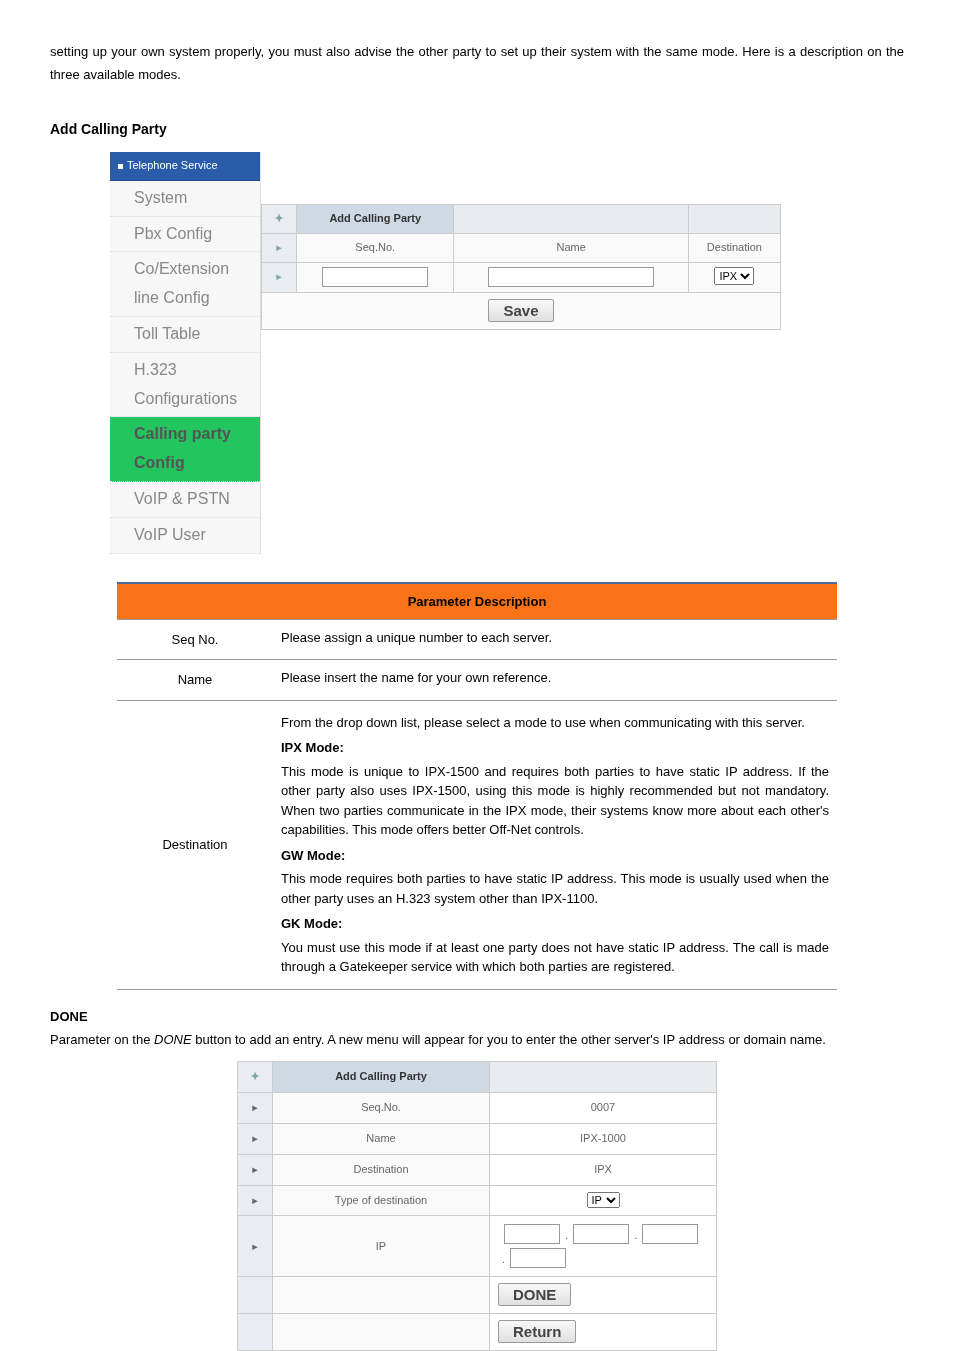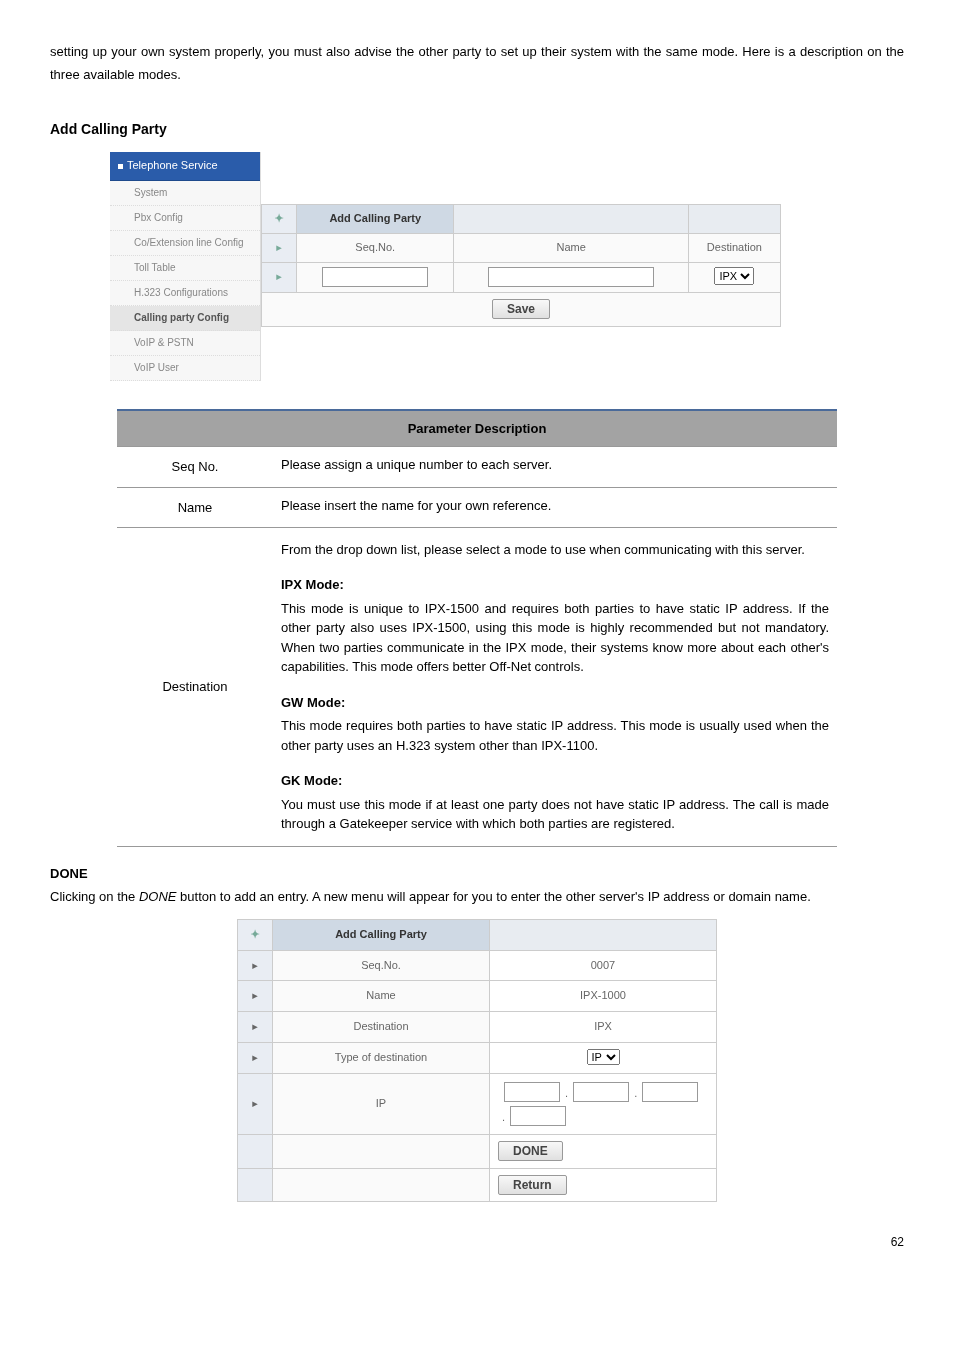--- a/index.html
+++ b/index.html
@@ -36,26 +36,26 @@
     background: #2a5caa;
     color: #fff;
     padding: 4px 8px;
     font-size: 11px;
     border-bottom: 1px solid #1e4a8c;
   }
   .sidebar-item {
     padding: 3px 8px 3px 24px;
     color: #888;
     border-bottom: 1px dotted #ddd;
-    font-size: 10px;
+    font-size: 16px;
   }
   .sidebar-item.selected {
     font-weight: bold;
     color: #555;
-    background: #e5e5e5;
+    background: #22c55e;
   }
   .content1 {
     flex: 1;
     padding-left: 0;
   }
   .content1 table {
     border-collapse: collapse;
     width: 520px;
     margin-top: 52px;
   }
@@ -90,39 +90,39 @@
   }
   .content1 select {
     font-size: 11px;
     height: 18px;
   }
   .btn {
     background: linear-gradient(#f8f8f8,#e0e0e0);
     border: 1px solid #999;
     border-radius: 2px;
     padding: 2px 14px;
-    font-size: 12px;
+    font-size: 15px;
     font-weight: bold;
     color: #444;
     cursor: pointer;
   }
   .save-row td {
     text-align: center;
     padding: 6px;
   }
 
   
   .param-table {
     width: 720px;
     margin: 0 auto 15px auto;
     border-collapse: collapse;
     font-size: 13px;
   }
   .param-table th {
-    background: #a3a3a3;
+    background: #f97316;
     border-top: 2px solid #4a6a9a;
     border-bottom: 1px solid #999;
     padding: 6px;
     text-align: center;
     font-weight: bold;
   }
   .param-table td {
     border-bottom: 1px solid #999;
     padding: 8px;
     vertical-align: top;
@@ -132,21 +132,21 @@
     text-align: center;
     font-weight: normal;
     vertical-align: middle;
   }
   .param-table td.desc {
     text-align: justify;
     line-height: 1.5;
   }
   .param-table .mode-title {
     font-weight: bold;
-    margin-top: 16px;
+    margin-top: 6px;
   }
   .param-table p {
     margin: 4px 0;
   }
 
   .done-title {
     font-weight: bold;
   }
   .done-text {
     text-align: justify;
@@ -290,21 +290,21 @@
       <p>This mode requires both parties to have static IP address. This mode is usually used when the other party uses an H.323 system other than IPX-1100.</p>
       <p class="mode-title">GK Mode:</p>
       <p>You must use this mode if at least one party does not have static IP address. The call is made through a Gatekeeper service with which both parties are registered.</p>
     </td>
   </tr>
 </tbody>
   </table>
 
 <div class="done-title">DONE</div>
 <div class="done-text">
-  <span>Clicking on the </span><span class="italic">DONE</span><span> button to add an entry. A new menu will appear for you to enter the other server's IP address or domain name.</span>
+  <span>Parameter on the </span><span class="italic">DONE</span><span> button to add an entry. A new menu will appear for you to enter the other server's IP address or domain name.</span>
 </div>
 
 <div class="screenshot2">
   <table>
     <tbody>
         <tr>
       <th class="icon-cell" style="color:#7a9;">✦</th>
       <th class="title">Add Calling Party</th>
       <th class="title" style="background:#e8ecf1;"></th>
     </tr>

